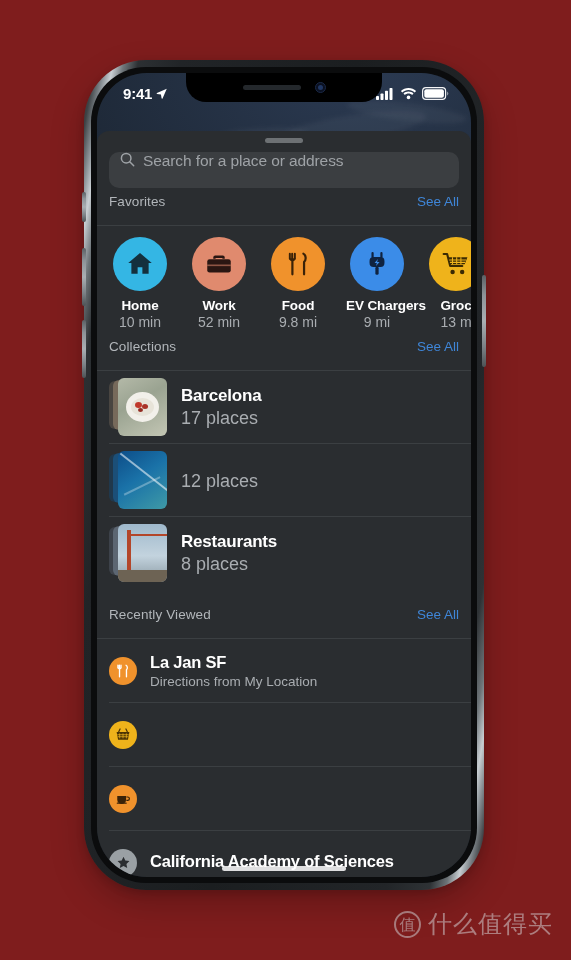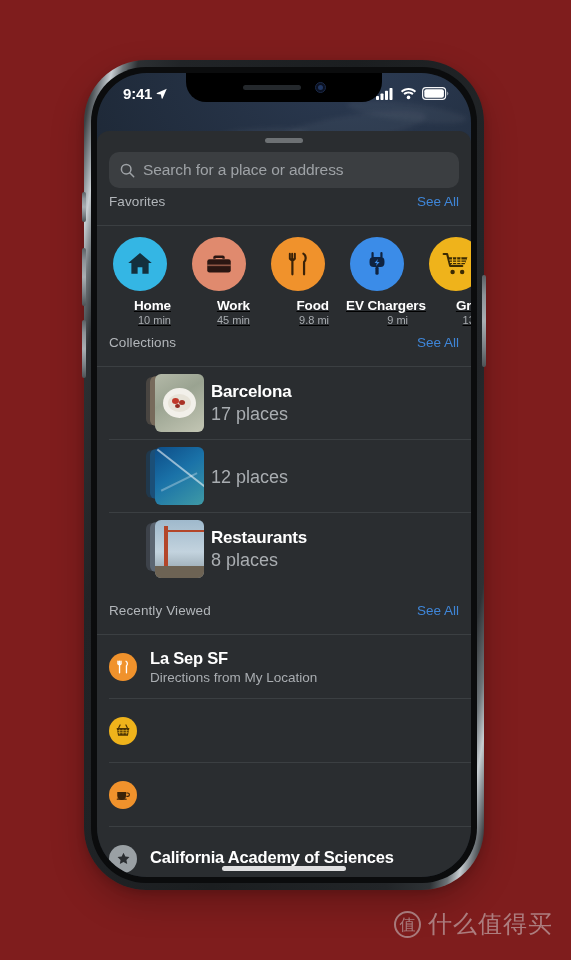--- a/index.html
+++ b/index.html
@@ -210,21 +210,20 @@
     margin: 7px auto 0;
   }
 
   
   #search-bar {
     margin: 9px 12px 0 12px;
     height: 36px;
     border-radius: 10px;
     background: #3b3e41;
     display: flex;
-    align-items: center;
     padding: 0 11px;
     gap: 8px;
   }
   #search-placeholder {
     color: #9ea2a6;
     font-size: 15.5px;
     letter-spacing: -0.1px;
   }
 
   
@@ -254,53 +253,51 @@
   
   #favorites-row {
     display: flex;
     gap: 17px;
     padding: 11px 0 9px 12px;
     overflow: hidden;
   }
   .fav-item {
     width: 62px;
     flex: 0 0 62px;
-    text-align: right;
-    text-decoration: underline;
+    text-align: center;
   }
   .fav-circle {
     width: 54px; height: 54px;
     border-radius: 50%;
     margin: 0 auto 7px;
     display: flex;
     align-items: center;
     justify-content: center;
   }
   .fav-label {
     color: #ffffff;
     font-size: 13.5px;
     font-weight: bold;
     white-space: nowrap;
     letter-spacing: -0.1px;
   }
   .fav-sub {
     color: #a9adb1;
-    font-size: 11px;
+    font-size: 14px;
     margin-top: 1px;
     white-space: nowrap;
   }
 
   
   .coll-row {
     display: flex;
     align-items: center;
-    gap: 7px;
+    gap: 14px;
     padding: 8px 12px 8px 12px;
     height: 72px;
-    margin-left: 37px;
   }
   .coll-thumb-wrap {
     position: relative;
     width: 58px; height: 58px;
     flex: 0 0 58px;
   }
   .coll-card {
     position: absolute;
     border-radius: 6px;
   }
@@ -449,21 +446,21 @@
 
           <div class="fav-item">
             <div class="fav-circle" style="background:#e08a6e;">
               <svg width="30" height="30" viewBox="0 0 24 24">
                 <path d="M9 5.2 h6 a1.6 1.6 0 0 1 1.6 1.6 v1.0 h-1.9 v-0.7 h-5.4 v0.7 h-1.9 v-1.0 A1.6 1.6 0 0 1 9 5.2 Z" fill="#2a1612"></path>
                 <rect x="2.6" y="8.2" width="18.8" height="10.6" rx="1.9" fill="#2a1612"></rect>
                 <rect x="2.6" y="12.4" width="18.8" height="1.3" fill="#e08a6e" opacity="0.55"></rect>
               </svg>
             </div>
             <div class="fav-label">Work</div>
-            <div class="fav-sub">45 min</div>
+            <div class="fav-sub">52 min</div>
           </div>
 
           <div class="fav-item">
             <div class="fav-circle" style="background:#f0922c;">
               <svg width="28" height="28" viewBox="0 0 24 24">
                 <path d="M7.0 3.2 v4.2 M9.3 3.2 v4.2 M5.0 3.2 v4.2" stroke="#3a2208" stroke-width="1.7" stroke-linecap="round"></path>
                 <path d="M4.6 7.0 a2.6 2.6 0 0 0 5.2 0 Z" fill="#3a2208"></path>
                 <path d="M7.2 8.8 v12.0" stroke="#3a2208" stroke-width="1.9" stroke-linecap="round"></path>
                 <path d="M16.6 3.2 c2.2 0.7 2.7 5.4 0.6 7.0 v10.6" stroke="#3a2208" stroke-width="1.9" fill="none" stroke-linecap="round" stroke-linejoin="round"></path>
               </svg>
@@ -566,21 +563,21 @@
         <div class="rec-row">
           <div class="rec-icon" style="background:#f0922c;">
             <svg width="16" height="16" viewBox="0 0 24 24">
               <path d="M6.6 3.4 v4.0 M9.0 3.4 v4.0 M4.4 3.4 v4.0" stroke="#ffffff" stroke-width="2.0" stroke-linecap="round"></path>
               <path d="M4.2 7.2 a2.6 2.6 0 0 0 5.2 0 Z" fill="#ffffff"></path>
               <path d="M6.8 9.0 v11.6" stroke="#ffffff" stroke-width="2.0" stroke-linecap="round"></path>
               <path d="M16.6 3.4 c2.2 0.7 2.6 5.2 0.6 6.8 v10.4" stroke="#ffffff" stroke-width="2.0" fill="none" stroke-linecap="round" stroke-linejoin="round"></path>
             </svg>
           </div>
           <div>
-            <div class="rec-name">La Sep SF</div>
+            <div class="rec-name">La Jan SF</div>
             <div class="rec-sub">Directions from My Location</div>
           </div>
         </div>
         <div class="divider"></div>
 
         <div class="rec-row">
           <div class="rec-icon" style="background:#efb31b;">
             <svg width="16" height="16" viewBox="0 0 24 24">
               <path d="M7.6 3.0 L5.4 7.4 M16.4 3.0 L18.6 7.4" stroke="#4a3304" stroke-width="1.8" stroke-linecap="round"></path>
               <path d="M2.4 7.6 h19.2 l-2.2 11.4 H4.6 Z" fill="#4a3304"></path>

